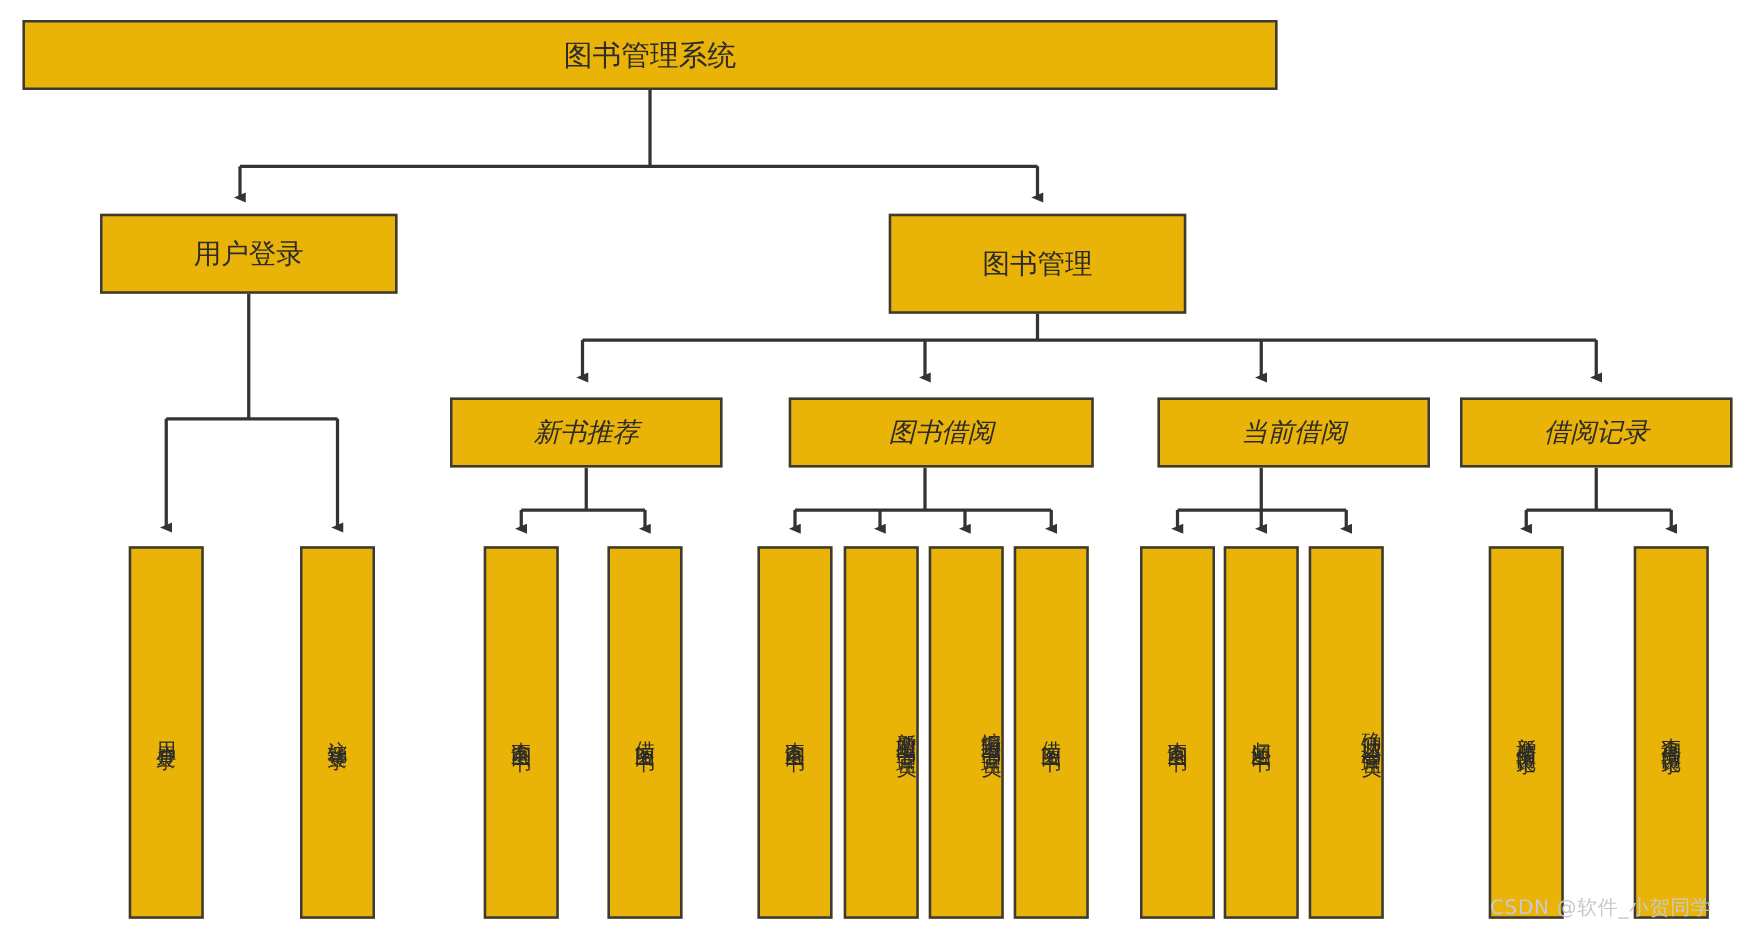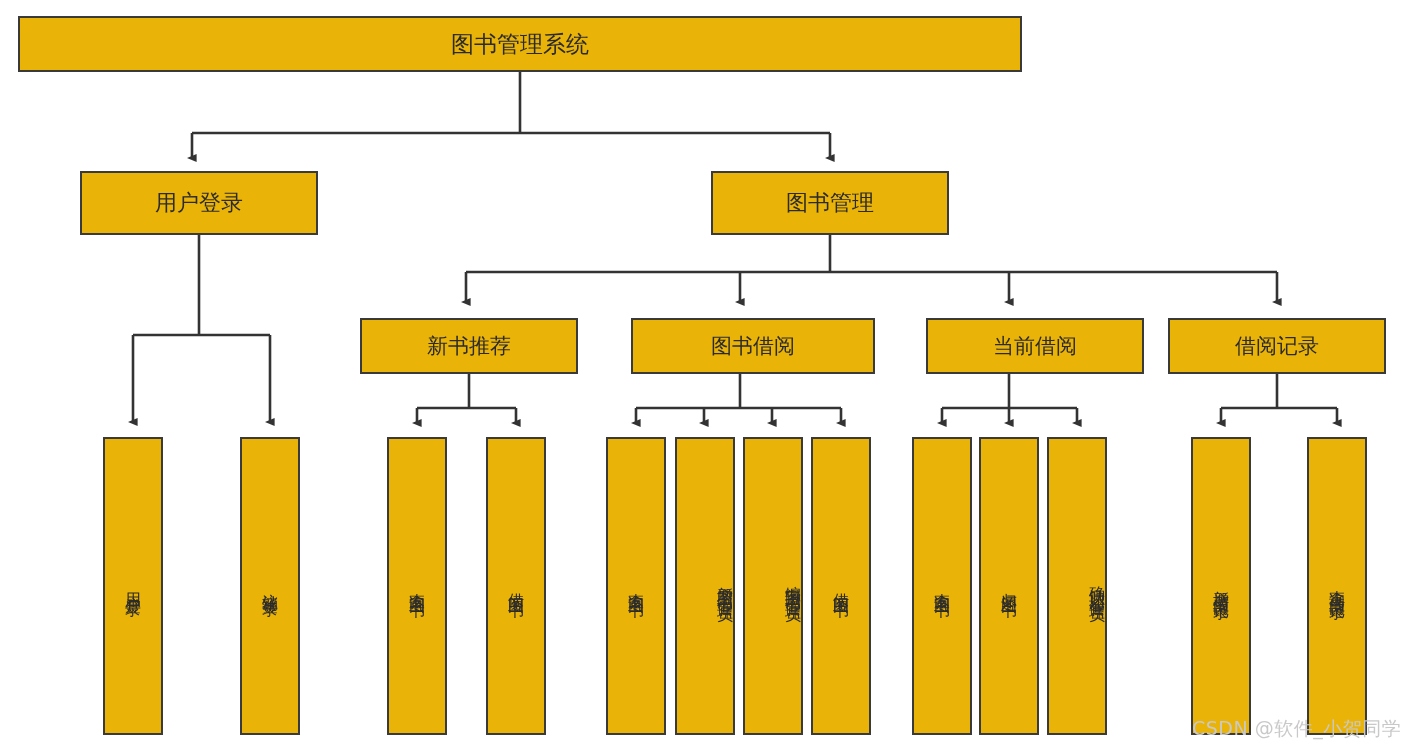--- a/index.html
+++ b/index.html
@@ -36,40 +36,41 @@
     color: #2b2b2b;
   }
   .node.root {
     font-size: 23px;
   }
   .node.lvl2 {
     font-size: 22px;
   }
   .node.lvl3 {
     font-size: 21px;
+    font-style: italic;
   }
   
   .node.vert {
     writing-mode: vertical-rl;
     text-orientation: upright;
     letter-spacing: 3px;
     line-height: 1;
     white-space: nowrap;
     padding-top: 6px;
     padding-bottom: 6px;
   }
   .node.vert.mid {
     align-items: center;
   }
   .node.vert.top {
     align-items: flex-start;
   }
   .watermark {
     position: absolute;
-    font-size: 19px;
+    font-size: 16px;
     color: #c9c9c9;
     white-space: nowrap;
     letter-spacing: 0.5px;
   }
 </style>
 </head>
 <body>
 
 <div id="canvas">
 
@@ -120,21 +121,21 @@
       <path d="M1221,408 L1337,408"></path>
       <path d="M1221,408 L1221,423" marker-end="url(#arrow)"></path>
       <path d="M1337,408 L1337,423" marker-end="url(#arrow)"></path>
     </g>
   </svg>
 
   <div class="node root" style="left:18px; top:16px; width:1004px; height:56px;">图书管理系统</div>
 
   <div class="node lvl2" style="left:80px; top:171px; width:238px; height:64px;">用户登录</div>
 
-  <div class="node lvl2" style="left:711px; top:171px; width:238px; height:64px;">图书管理</div>
+  <div class="node lvl2" style="left:711px; top:171px; width:238px; height:80px;">图书管理</div>
 
   <div class="node lvl3" style="left:360px; top:318px; width:218px; height:56px;">新书推荐</div>
 
   <div class="node lvl3" style="left:631px; top:318px; width:244px; height:56px;">图书借阅</div>
 
   <div class="node lvl3" style="left:926px; top:318px; width:218px; height:56px;">当前借阅</div>
 
   <div class="node lvl3" style="left:1168px; top:318px; width:218px; height:56px;">借阅记录</div>
 
   <div class="node vert mid" style="left:103px; top:437px; width:60px; height:298px;">用户登录</div>

